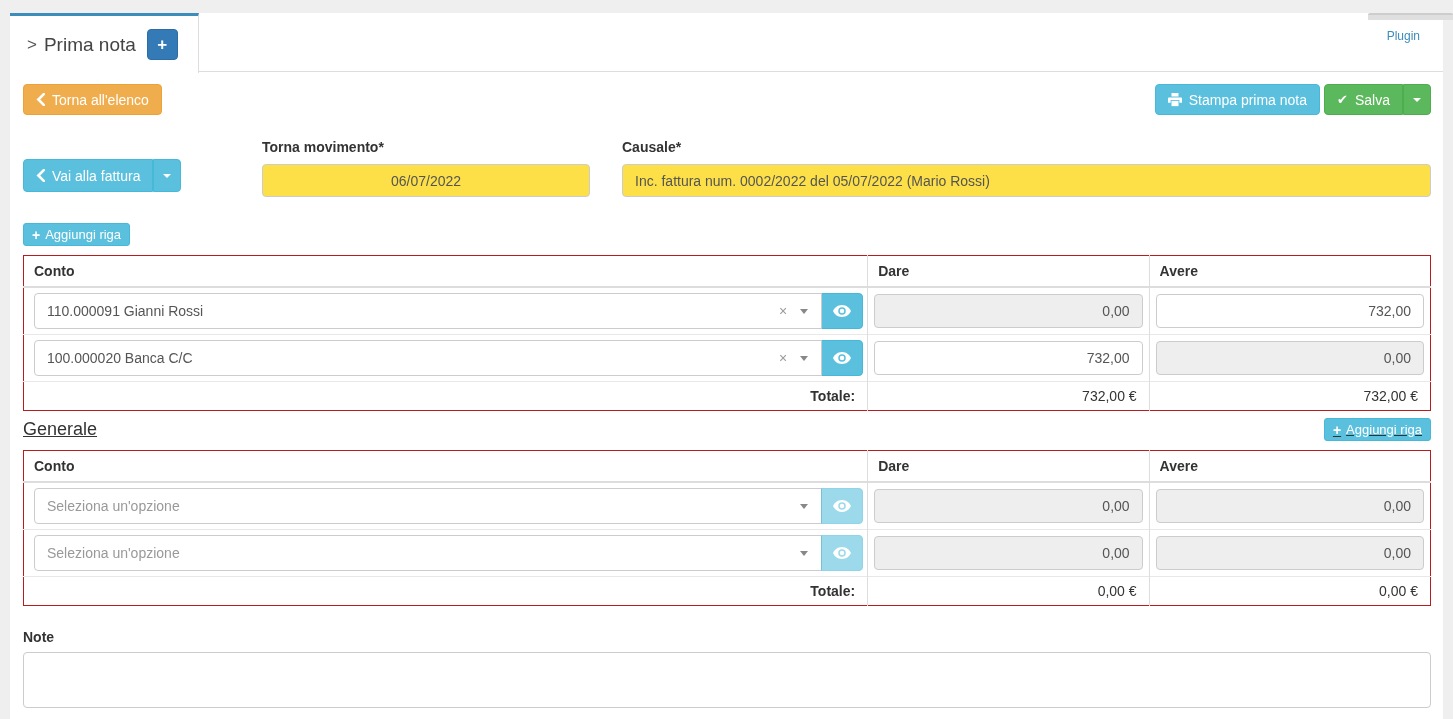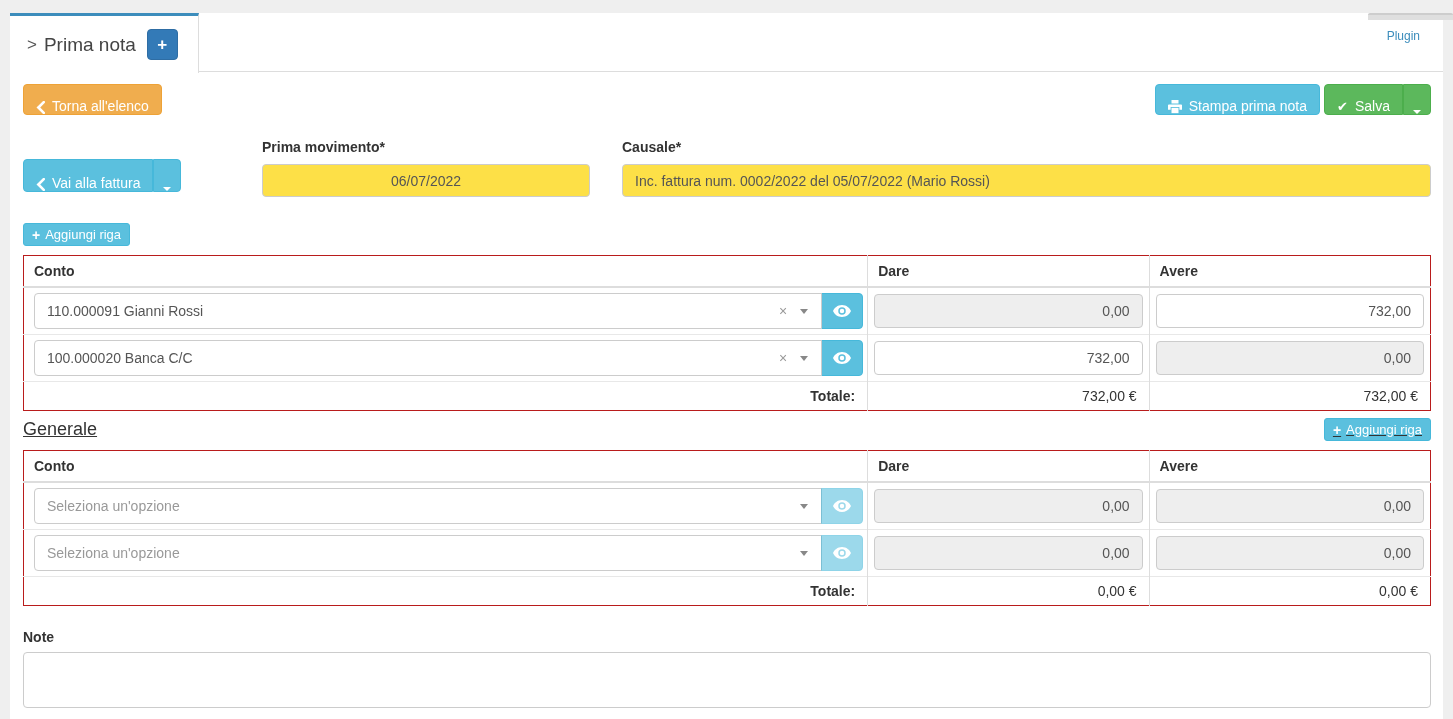--- a/index.html
+++ b/index.html
@@ -35,21 +35,21 @@
   }
   .plugin-link {
     position:absolute; top:16px; right:23px;
     color:#3c8dbc; font-size:12px; text-decoration:none; cursor:pointer;
   }
 
   
   .content { padding:0 12px 0 13px; }
 
   .btn {
-    display:inline-flex; align-items:flex-end; justify-content:center;
+    display:inline-flex; align-items:center; justify-content:center;
     height:31px; padding:0 12px; border-radius:4px; border:1px solid transparent;
     color:#fff; font-size:14px; font-family:inherit; cursor:pointer; white-space:nowrap;
   }
   .btn .lbl { margin-left:7px; }
   .btn-warning { background:#f0ad4e; border-color:#eea236; }
   .btn-info    { background:#5bc0de; border-color:#46b8da; }
   .btn-success { background:#5cb85c; border-color:#4cae4c; }
   .btn-group { display:inline-flex; }
   .btn-group .btn.main { border-radius:4px 0 0 4px; }
   .btn-group .btn.caret-part { border-radius:0 4px 4px 0; padding:0 9px; }
@@ -203,21 +203,21 @@
                   <path d="M7 1 L2 6 L7 11" stroke="#fff" stroke-width="2.4" fill="none" stroke-linecap="round"></path>
                 </svg>
               <span class="lbl">Vai alla fattura</span>
             </button>
             <button class="btn btn-info caret-part">
               <span class="caret"></span>
             </button>
           </div>
         </div>
         <div class="field date-field">
-          <label>Prima movimento*</label>
+          <label>Torna movimento*</label>
           <input class="tb-input" value="06/07/2022" style="">
         </div>
         <div class="field causale-field">
           <label>Causale*</label>
           <input class="tb-input" value="Inc. fattura num. 0002/2022 del 05/07/2022 (Mario Rossi)" style="">
         </div>
       </div>
 
       <div class="section sec1">
         <div class="section-head">

